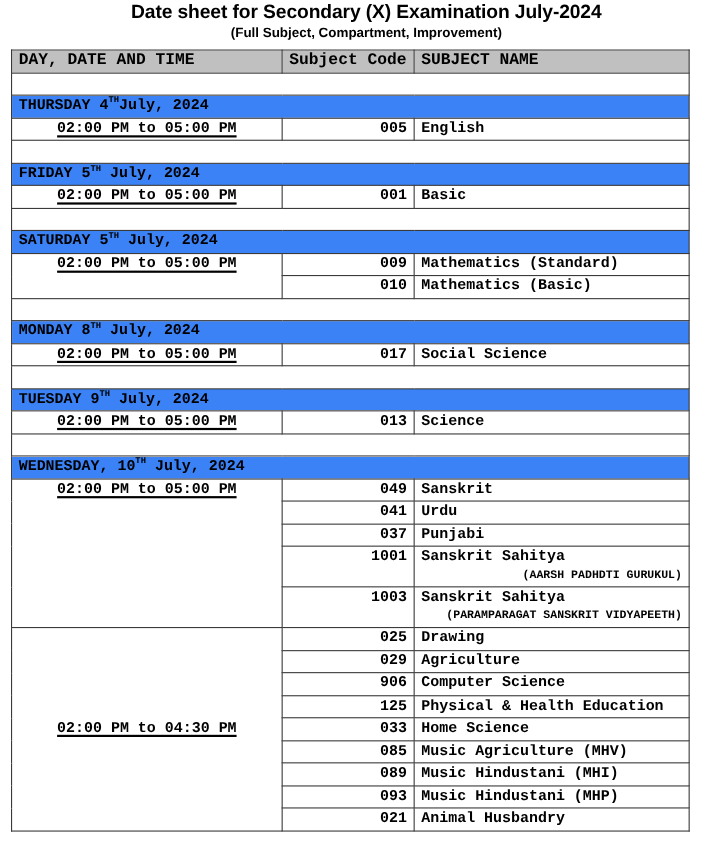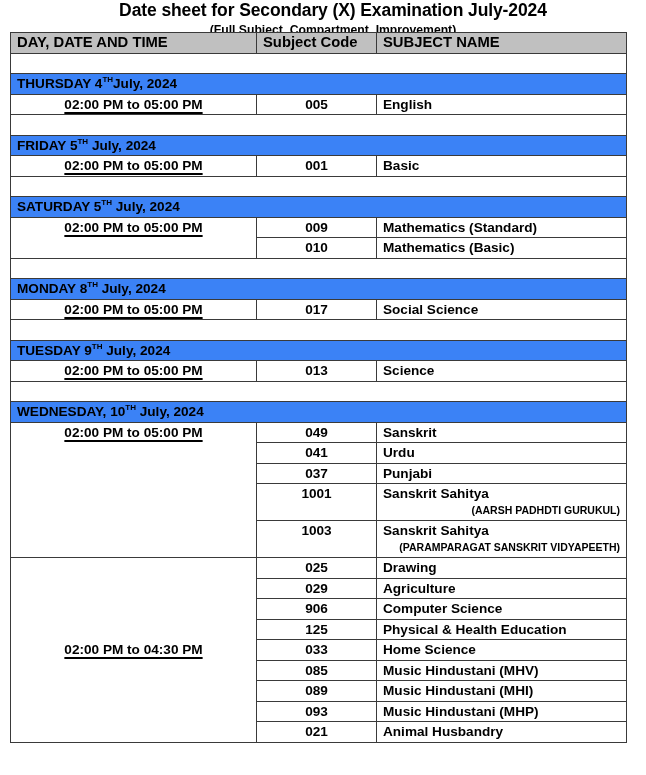--- a/index.html
+++ b/index.html
@@ -10,36 +10,36 @@
     .title {
       position: absolute; top: 0; left: 0; width: 666px; text-align: center;
       font-weight: bold; font-size: 17.5px; line-height: 20px; top: 0px;
       letter-spacing: -0.1px;
     }
     .subtitle {
       position: absolute; left: 0; width: 666px; text-align: center;
       font-weight: bold; font-size: 12.2px; top: 22px; line-height: 16px;
     }
     table.sheet {
-      position: absolute; left: 10px; top: 32px;
+      position: absolute; left: 10px; top: 45px;
       width: 616px; border-collapse: collapse; table-layout: fixed;
-      font-weight: bold; font-size: 13.6px;
+      font-weight: bold; font-size: 13.6px; font-family: Liberation Mono, monospace;
     }
     table.sheet td {
       border: 1px solid #3a3a3a; padding: 0 6px; vertical-align: top;
       height: 19.5px; line-height: 19.5px; white-space: nowrap; overflow: hidden;
     }
     col.c1 { width: 246px; }
     col.c2 { width: 120px; }
     col.c3 { width: 250px; }
     .hdr td { background: #c0c0c0; font-size: 14.8px; height: 21px; line-height: 21px; }
     .day td { background: #3b82f6; height: 19px; line-height: 19px; }
     .blank td { height: 22px; }
     .time { text-align: center; text-decoration: underline; text-decoration-thickness: 2px; text-underline-offset: 3px; }
-    .code { text-align: center; margin-top: 10px; }
+    .code { text-align: right; margin-top: 10px; }
     .name { text-align: left; }
     sup { font-size: 8px; line-height: 0; vertical-align: 6px; }
     .sub { display: block; font-size: 10.5px; line-height: 14px; text-align: right; }
     .two td.code, .two td.name { height: 36px; line-height: 19px; }
   </style>
 </head>
 <body>
 
 <div class="title">Date sheet for Secondary (X) Examination July-2024</div>
 <div class="subtitle">(Full Subject, Compartment, Improvement)</div>
@@ -158,21 +158,21 @@
       <tr class="">
         <td class="code">125</td>
         <td class="name"><span>Physical &amp; Health Education</span></td>
       </tr>
       <tr class="">
         <td class="code">033</td>
         <td class="name"><span>Home Science</span></td>
       </tr>
       <tr class="">
         <td class="code">085</td>
-        <td class="name"><span>Music Hindustani (MHV)</span></td>
+        <td class="name"><span>Music Agriculture (MHV)</span></td>
       </tr>
       <tr class="">
         <td class="code">089</td>
         <td class="name"><span>Music Hindustani (MHI)</span></td>
       </tr>
       <tr class="">
         <td class="code">093</td>
         <td class="name"><span>Music Hindustani (MHP)</span></td>
       </tr>
       <tr class="">

